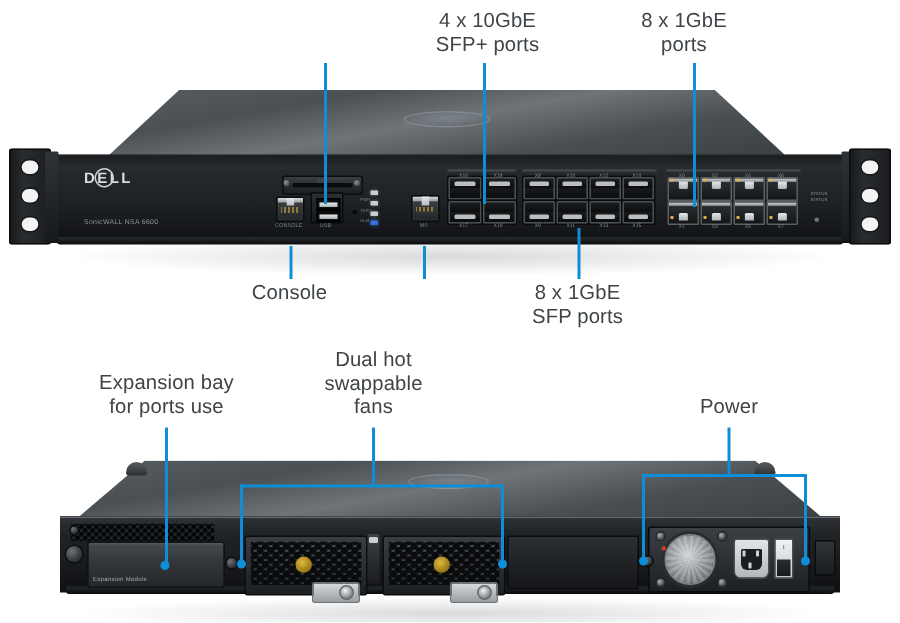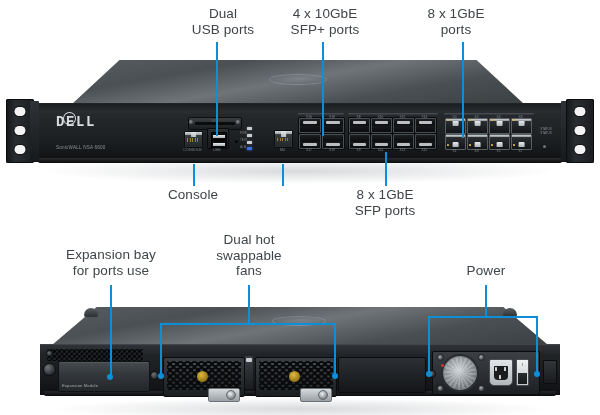--- a/index.html
+++ b/index.html
@@ -75,24 +75,23 @@
   .ear-tab{
     position:absolute;
     background:linear-gradient(180deg,#2f3337,#171a1c);
     border-radius:1px;
   }
 
   
   .dell-logo{
     position:absolute;
     color:#d8dcdf;
-    font-size:14px;
+    font-size:10px;
     font-weight:700;
     letter-spacing:1.6px;
-    font-family:Liberation Mono, monospace;
   }
   .dell-ring{
     position:absolute;
     border:1.3px solid #cfd4d8;
     border-radius:50%;
     transform:rotate(-18deg);
   }
   .model-text{
     position:absolute;
     color:#8d9398;
@@ -465,22 +464,20 @@
       <div class="port-num" style="left:23px;top:36px;width:19px;">X3</div>
       <div class="port-num" style="left:45px;top:36px;width:19px;">X5</div>
       <div class="port-num" style="left:67px;top:36px;width:19px;">X7</div>
     </div>
 
     <div class="side-cap" style="left:537px;top:128px;width:18px;">STATUS
 STATUS</div>
     <div style="position:absolute;left:543px;top:145px;width:3px;height:3px;border-radius:50%;background:#6f7478;"></div>
   </div>
 
-  <div class="callout-label" style="left:172px;top:6px;width:102px;">Dual
-USB ports</div>
   <div class="lead-v" style="left:216px;top:42px;height:94px;"></div>
 
   <div class="callout-label" style="left:274px;top:6px;width:102px;">4 x 10GbE
 SFP+ ports</div>
   <div class="lead-v" style="left:322px;top:42px;height:94px;"></div>
 
   <div class="callout-label" style="left:405px;top:6px;width:102px;">8 x 1GbE
 ports</div>
   <div class="lead-v" style="left:462px;top:42px;height:96px;"></div>
 

